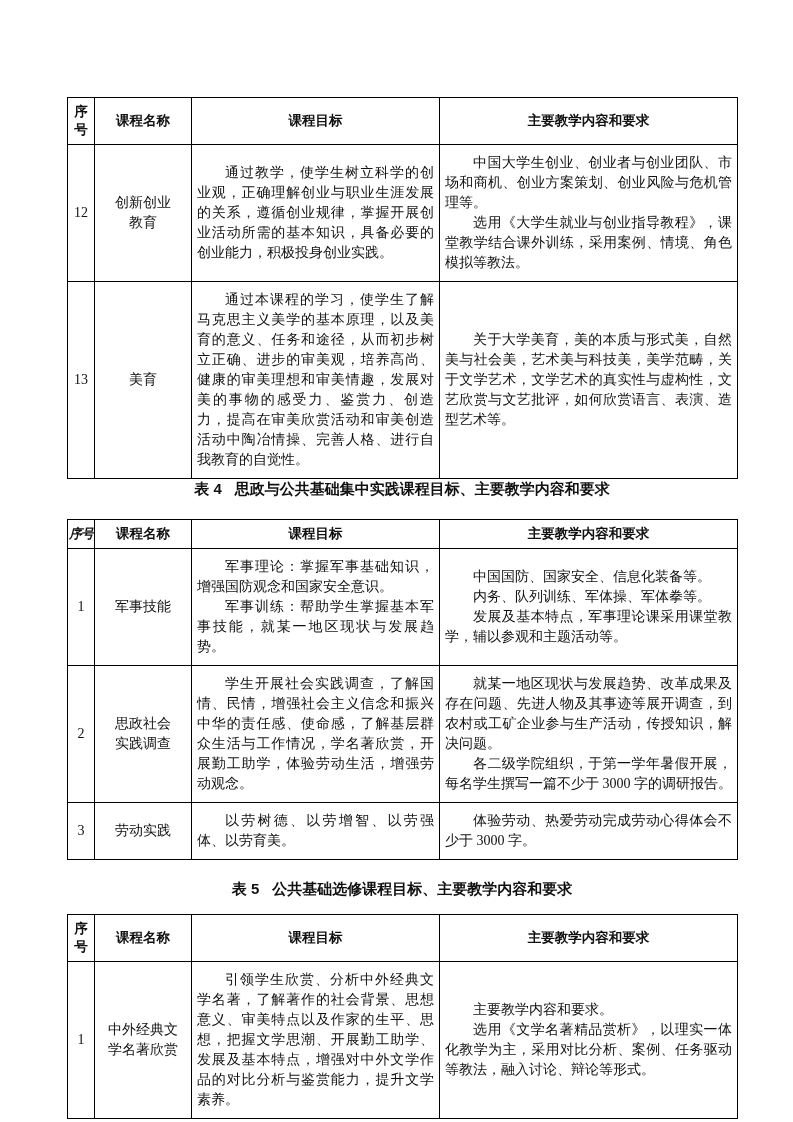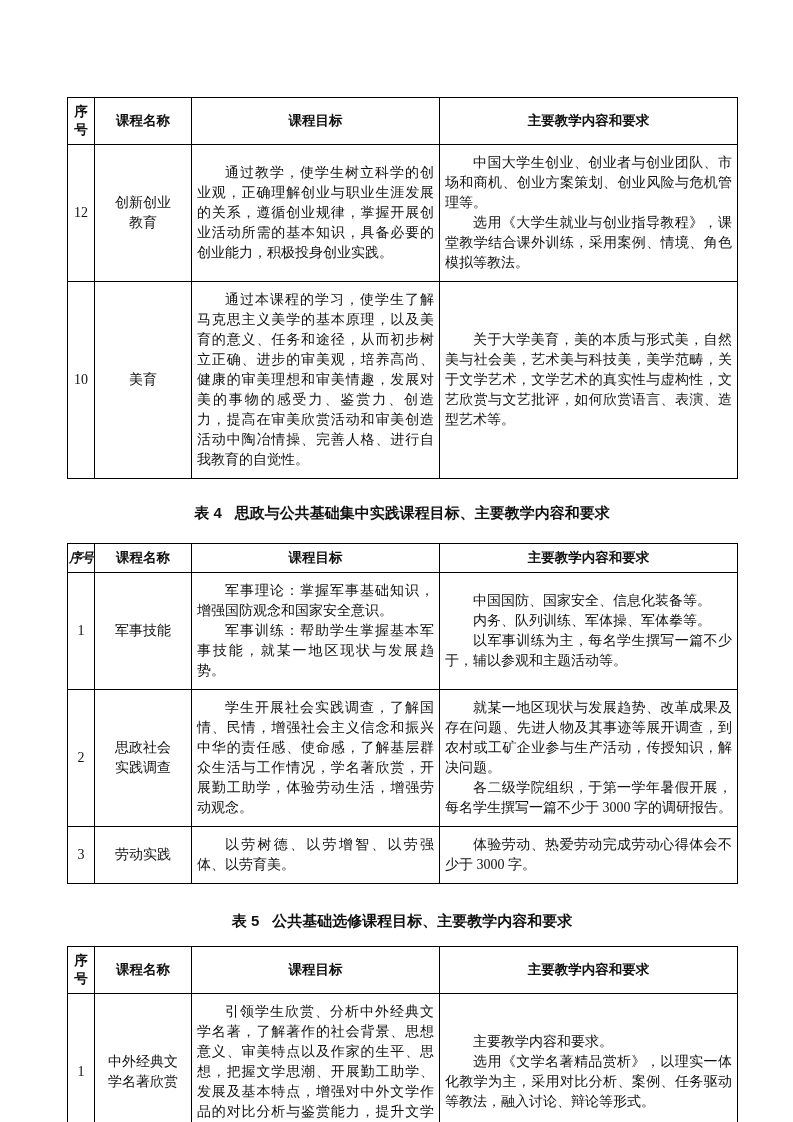--- a/index.html
+++ b/index.html
@@ -73,22 +73,22 @@
   }
   
   .tbl-caption {
     font-family: "Liberation Sans", "DejaVu Sans", sans-serif;
     font-weight: bold;
     font-size: 15px;
     text-align: center;
     width: 670px;
     line-height: 20px;
   }
-  .cap-4 { margin-top: 24px; margin-bottom: 20px; }
-  .cap-5 { margin-top: 27px; margin-bottom: 15px; }
+  .cap-4 { margin-bottom: 20px; }
+  .cap-5 { margin-top: 19px; margin-bottom: 15px; }
   .tbl-caption .cap-label { margin-right: 13px; }
 </style>
 </head>
 <body>
 
 <div class="page">
 
   <table class="doc-table">
     <colgroup>
       <col class="c-no">
@@ -112,21 +112,21 @@
 教育</td>
           <td class="cell-obj">
             <p>通过教学，使学生树立科学的创业观，正确理解创业与职业生涯发展的关系，遵循创业规律，掌握开展创业活动所需的基本知识，具备必要的创业能力，积极投身创业实践。</p>
           </td>
           <td class="cell-con">
             <p>中国大学生创业、创业者与创业团队、市场和商机、创业方案策划、创业风险与危机管理等。</p>
             <p>选用《大学生就业与创业指导教程》，课堂教学结合课外训练，采用案例、情境、角色模拟等教法。</p>
           </td>
         </tr>
         <tr>
-          <td class="cell-no">10</td>
+          <td class="cell-no">13</td>
           <td class="cell-name">美育</td>
           <td class="cell-obj">
             <p>通过本课程的学习，使学生了解马克思主义美学的基本原理，以及美育的意义、任务和途径，从而初步树立正确、进步的审美观，培养高尚、健康的审美理想和审美情趣，发展对美的事物的感受力、鉴赏力、创造力，提高在审美欣赏活动和审美创造活动中陶冶情操、完善人格、进行自我教育的自觉性。</p>
           </td>
           <td class="cell-con">
             <p>关于大学美育，美的本质与形式美，自然美与社会美，艺术美与科技美，美学范畴，关于文学艺术，文学艺术的真实性与虚构性，文艺欣赏与文艺批评，如何欣赏语言、表演、造型艺术等。</p>
           </td>
         </tr>
       </tbody>
   </table>
@@ -154,21 +154,21 @@
         <tr>
           <td class="cell-no">1</td>
           <td class="cell-name">军事技能</td>
           <td class="cell-obj">
             <p>军事理论：掌握军事基础知识，增强国防观念和国家安全意识。</p>
             <p>军事训练：帮助学生掌握基本军事技能，就某一地区现状与发展趋势。</p>
           </td>
           <td class="cell-con">
             <p>中国国防、国家安全、信息化装备等。</p>
             <p>内务、队列训练、军体操、军体拳等。</p>
-            <p>以军事训练为主，每名学生撰写一篇不少于，辅以参观和主题活动等。</p>
+            <p>发展及基本特点，军事理论课采用课堂教学，辅以参观和主题活动等。</p>
           </td>
         </tr>
         <tr>
           <td class="cell-no">2</td>
           <td class="cell-name">思政社会
 实践调查</td>
           <td class="cell-obj">
             <p>学生开展社会实践调查，了解国情、民情，增强社会主义信念和振兴中华的责任感、使命感，了解基层群众生活与工作情况，学名著欣赏，开展勤工助学，体验劳动生活，增强劳动观念。</p>
           </td>
           <td class="cell-con">

